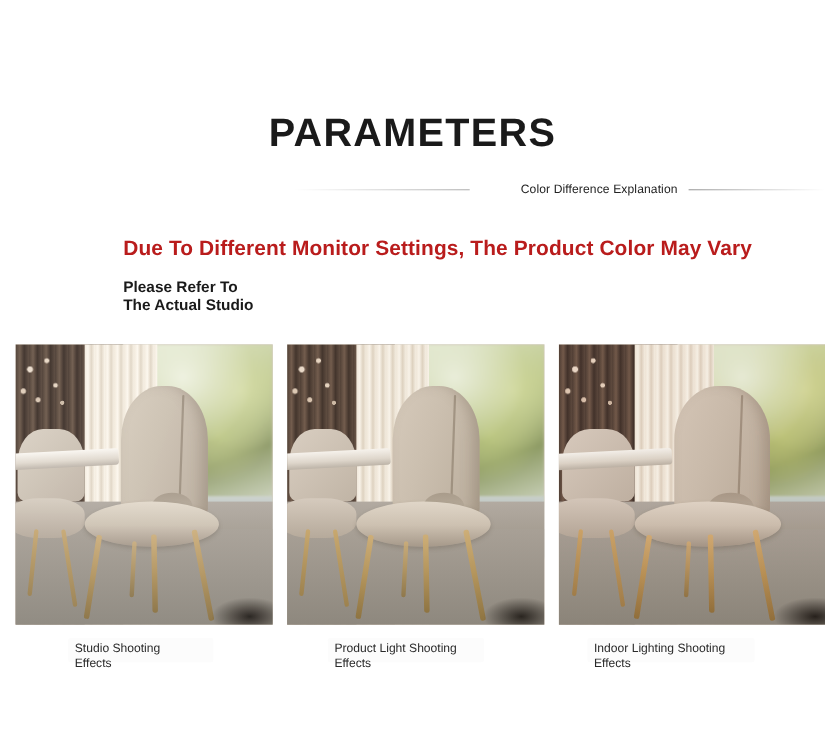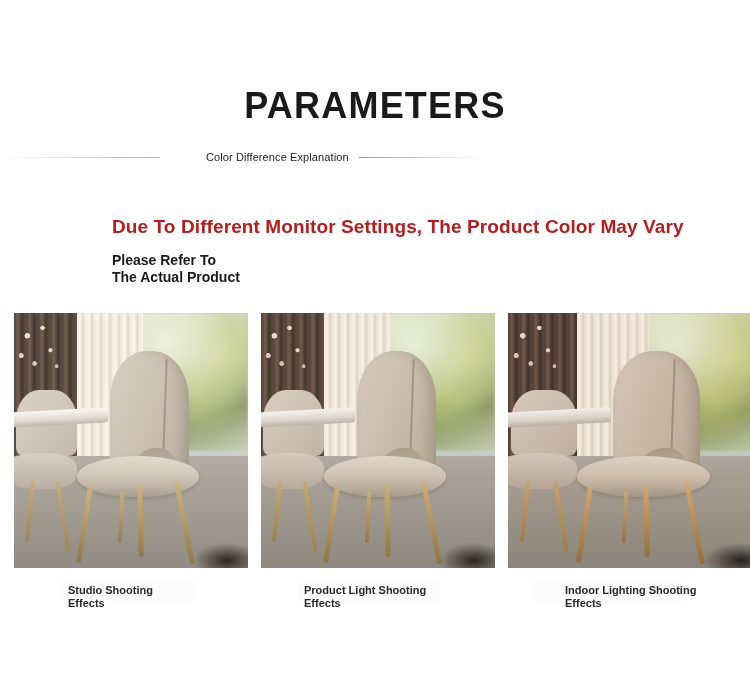--- a/index.html
+++ b/index.html
@@ -13,21 +13,21 @@
     font-family: "Liberation Sans", sans-serif;
     color: #1b1b1b;
     overflow: hidden;
     position: relative;
   }
 
   
   .header-block {
     position: absolute;
     left: 0;
-    top: 1px;
+    top: 16px;
     width: 750px;
     height: 180px;
   }
   .page-title {
     position: absolute;
     left: 0;
     top: 84px;
     width: 750px;
     text-align: center;
     font-size: 36px;
@@ -37,21 +37,21 @@
     line-height: 42px;
   }
   .subtitle-row {
     position: absolute;
     left: 0;
     top: 144px;
     width: 750px;
     height: 24px;
     display: flex;
     align-items: center;
-    justify-content: flex-start;
+    justify-content: flex-end;
   }
   .rule {
     height: 1px;
     background: linear-gradient(to right, rgba(200,200,200,0), rgba(176,176,176,1), rgba(200,200,200,0.15));
   }
   .rule-left {
     width: 160px;
     margin-right: 46px;
     background: linear-gradient(to right, rgba(205,205,205,0), rgba(178,178,178,1));
   }
@@ -270,25 +270,25 @@
   .photo-card.c3 .scene { filter: saturate(1.1)  brightness(0.97) contrast(1.03) hue-rotate(-4deg); }
 
   
   .caption {
     position: absolute;
     top: 584px;
     font-size: 11px;
     line-height: 13px;
     color: #2a2a2a;
     white-space: pre-line;
-    font-weight: 700;
+    font-weight: 400;
   }
   .cap1 { left: 68px; }
   .cap2 { left: 304px; }
-  .cap3 { left: 540px; margin-left: 25px; }
+  .cap3 { left: 540px; }
 
   
   .caption-band {
     position: absolute;
     top: 580px;
     height: 22px;
     background: #fcfcfc;
     border-radius: 2px;
   }
   .band1 { left: 62px;  width: 132px; }
@@ -306,21 +306,21 @@
     <span class="rule rule-left"></span>
     <span class="subtitle-text">Color Difference Explanation</span>
     <span class="rule rule-right"></span>
   </div>
 
 </div>
 
 <div class="statement-main">Due To Different Monitor Settings, The Product Color May Vary</div>
 
 <div class="statement-sub">Please Refer To
-The Actual Product</div>
+The Actual Studio</div>
 
 <div class="gallery">
 
   <div class="photo-card c1">
     <div class="scene">
       <div class="wall"></div>
       <div class="window"></div>
       <div class="terrace"></div>
       <div class="curtain"></div>
       <div class="floor"></div>

